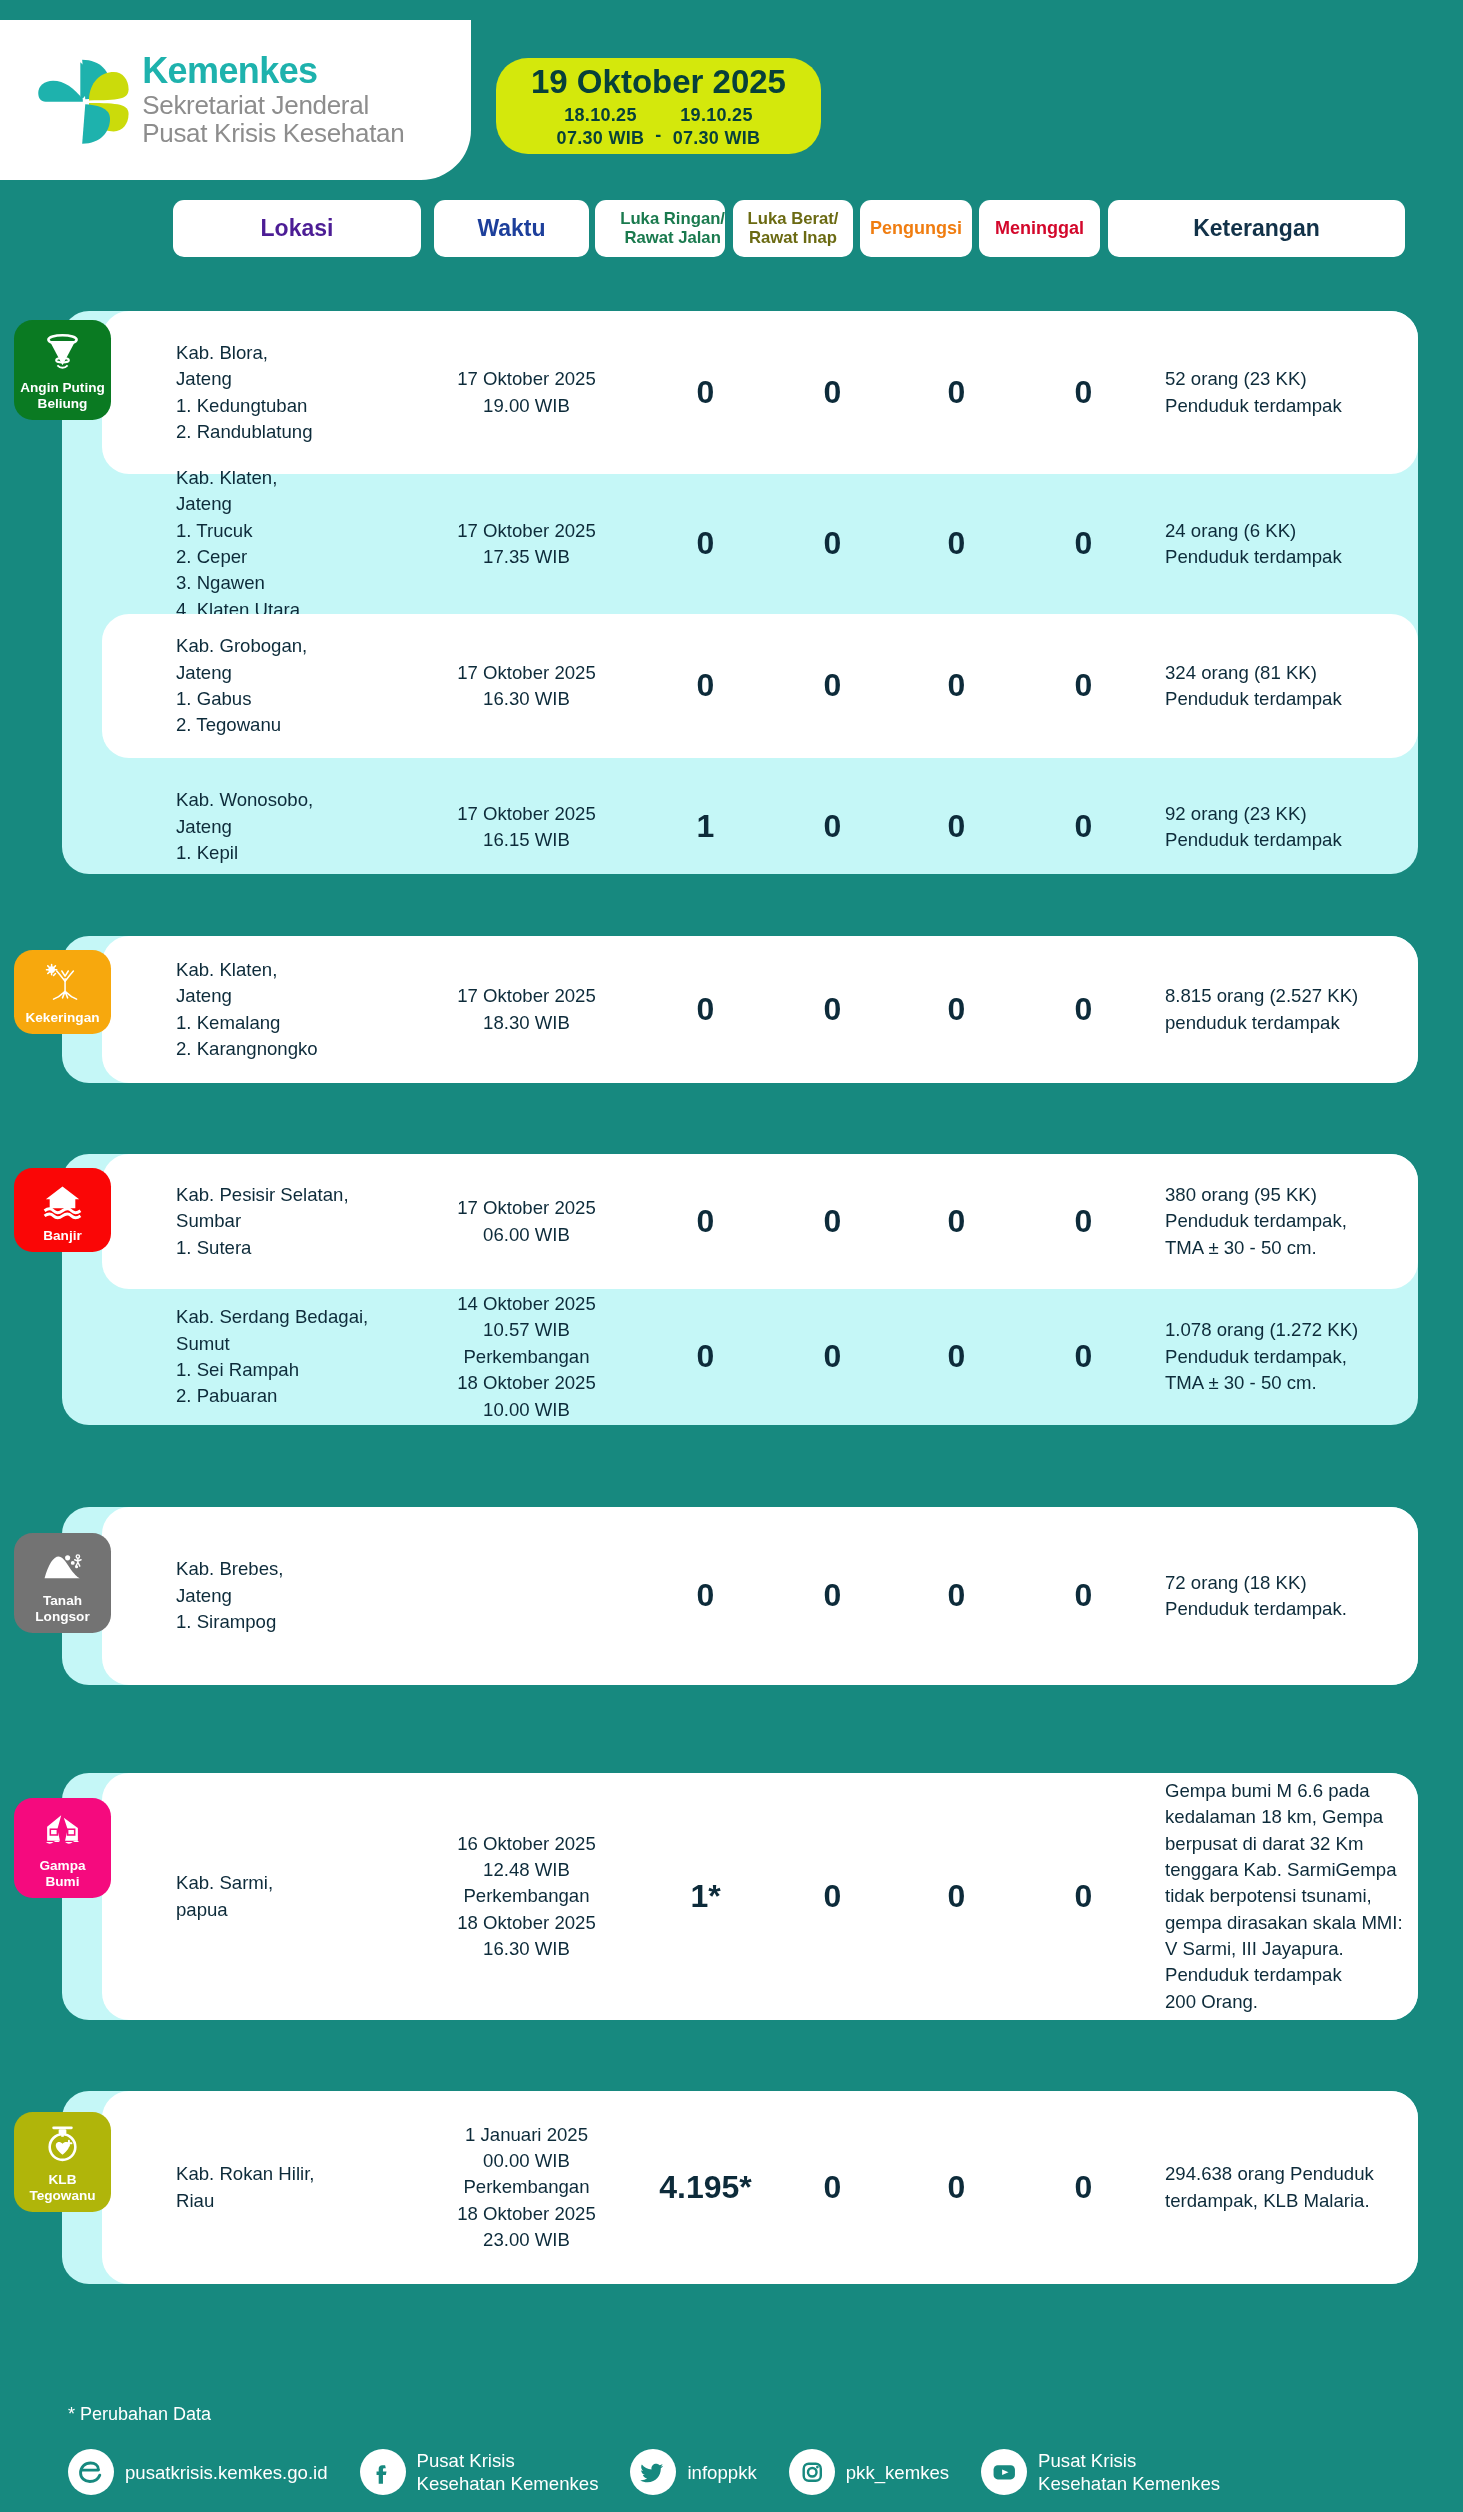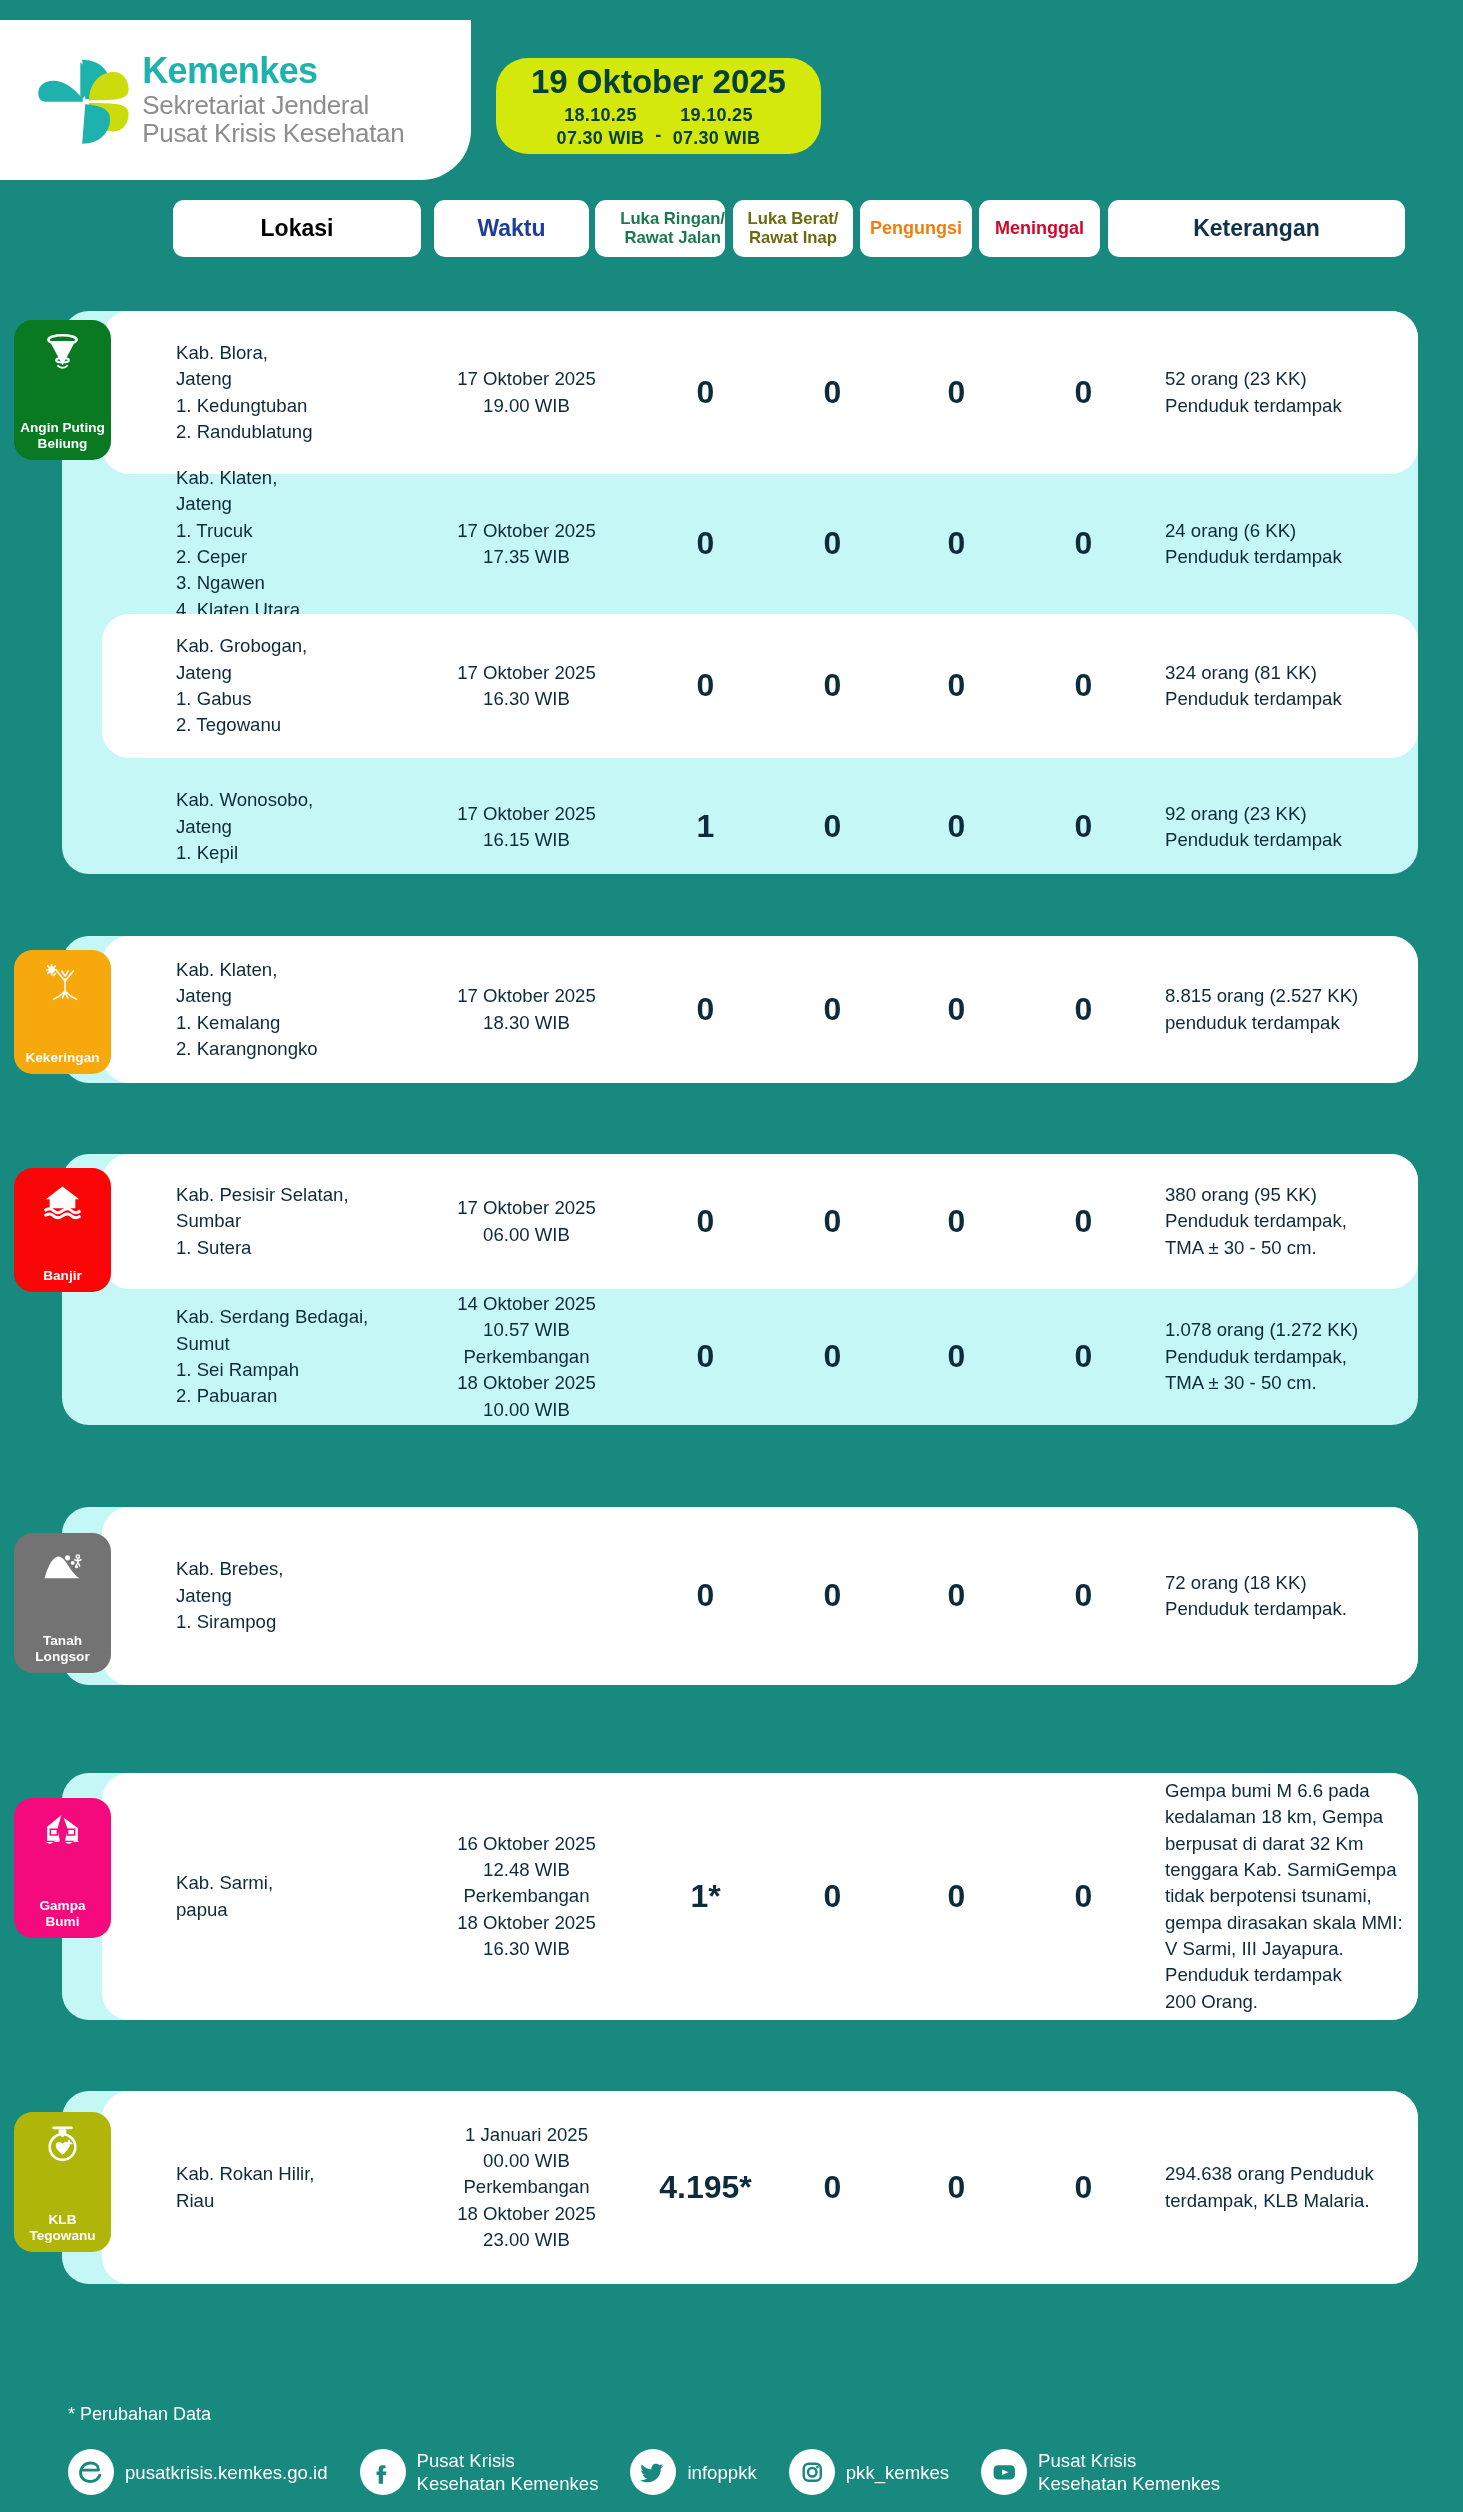--- a/index.html
+++ b/index.html
@@ -43,21 +43,21 @@
   .date-col { text-align:center; line-height:1.25; }
   .date-dash { font-size:18px; font-weight:bold; align-self:flex-end; padding-bottom:3.7px; }
 
   
   .colhead { position:absolute; left:0; top:180px; width:1464px; height:57px; }
   .ch {
     position:absolute; top:0; height:57px; background:#fff; border-radius:11px;
     display:flex; align-items:center; justify-content:center; text-align:center;
     font-weight:bold; line-height:1.12;
   }
-  .ch-lokasi      { left:173px;  width:248px; font-size:23px; color:#000000; }
+  .ch-lokasi      { left:173px;  width:248px; font-size:23px; color:#4c1d95; }
   .ch-waktu       { left:434px;  width:155px; font-size:23px; color:#1d3f9b; }
   .ch-ringan      { left:595px;  width:130px; font-size:16.7px; color:#1a7a4e;justify-content:flex-end; }
   .ch-berat       { left:733px; width:120px; font-size:16.7px; color:#6b6a12; }
   .ch-pengungsi   { left:860px; width:112px; font-size:18px; color:#f07d10; }
   .ch-meninggal   { left:979px; width:121px; font-size:18px; color:#d3072b; }
   .ch-keterangan  { left:1108px; width:297px; font-size:23px; color:#123249; }
 
   
   .section { position:absolute; left:62px; width:1356px; background:#c5f7f7; border-radius:27px; }
   .rows { position:absolute; left:40px; top:0; width:1316px; }
@@ -70,21 +70,21 @@
   .c-wkt { position:absolute; left:338px; width:173px; text-align:center; }
   .c-n1  { position:absolute; left:554px; width:99px; text-align:center; font-size:32px; font-weight:bold; }
   .c-n2  { position:absolute; left:681px; width:99px; text-align:center; font-size:32px; font-weight:bold; }
   .c-n3  { position:absolute; left:805px; width:99px; text-align:center; font-size:32px; font-weight:bold; }
   .c-n4  { position:absolute; left:932px; width:99px; text-align:center; font-size:32px; font-weight:bold; }
   .c-ket { position:absolute; left:1063px; width:260px; }
 
   .badge {
     position:absolute; left:-48px; width:97px; border-radius:18.6px;
     display:flex; flex-direction:column; align-items:center; justify-content:center;
-    color:#fff; z-index:5; padding:8.7px 3.7px;gap:40px;
+    color:#fff; z-index:5; padding:8.7px 3.7px;
   }
   .badge-icon { width:48px; height:48px; display:flex; align-items:center; justify-content:center; }
   .badge-label { font-size:13.6px; font-weight:bold; text-align:center; line-height:1.15; margin-top:3.7px; }
 
   
   .footnote { position:absolute; left:68px; font-size:18px; color:#fff; }
   .social { position:absolute; left:68px; display:flex; align-items:center; gap:0; }
   .soc { display:flex; align-items:center; margin-right:32px; }
   .soc-ico {
     width:46px; height:46px; border-radius:50%; background:#fff;

